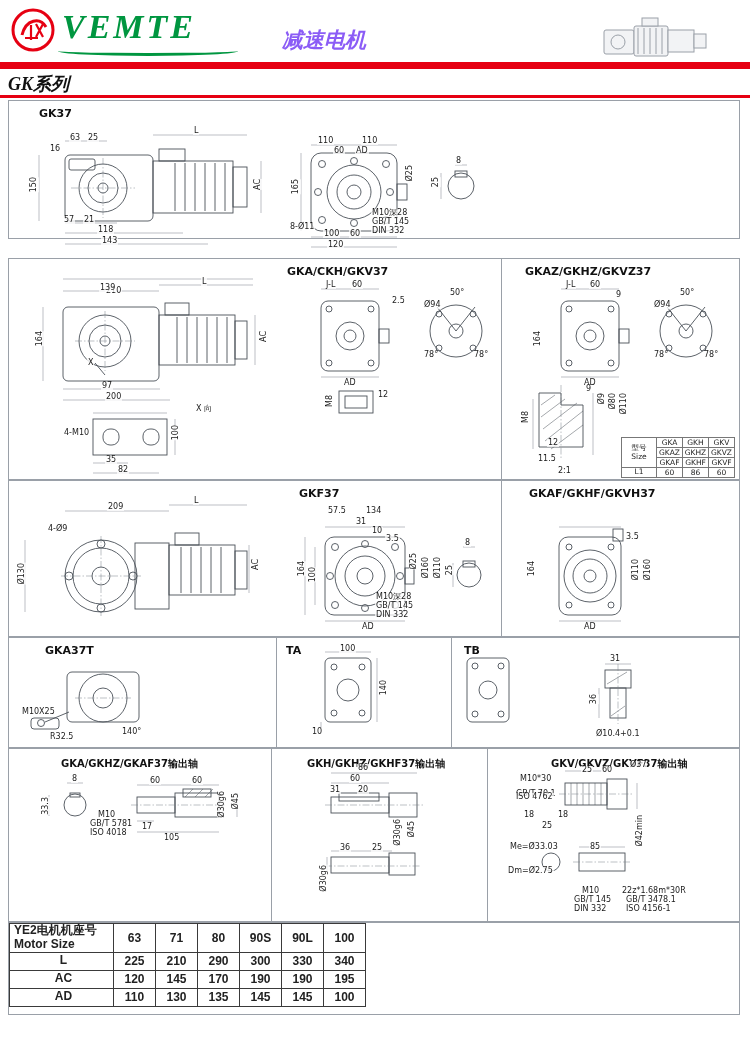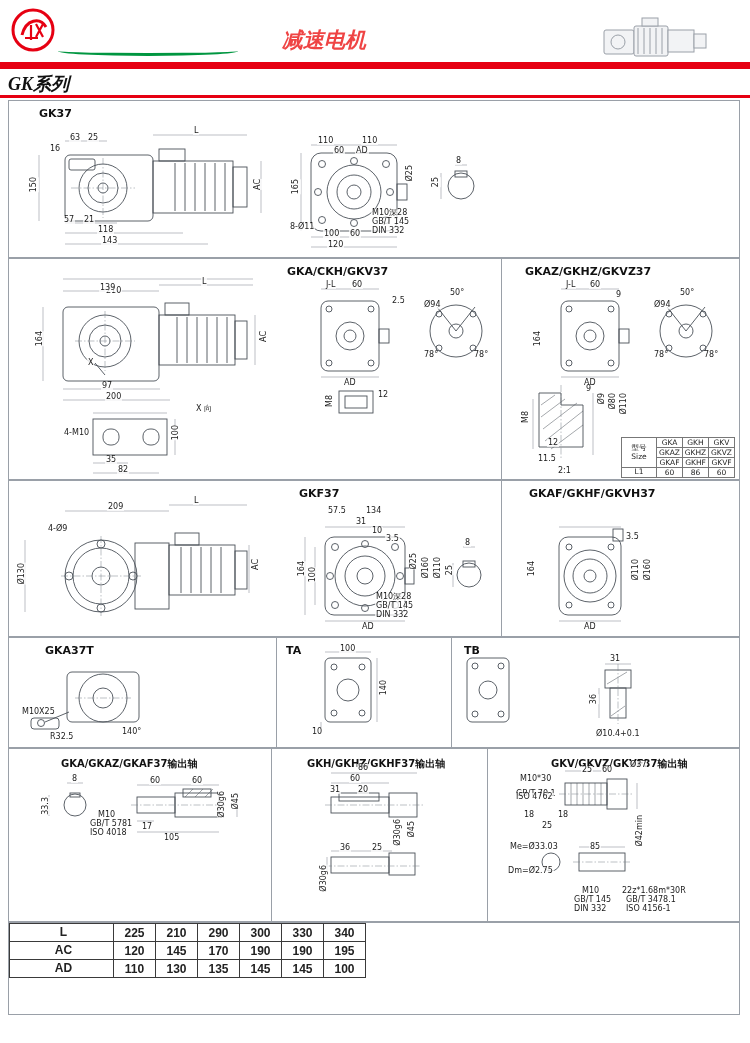--- a/index.html
+++ b/index.html
@@ -1,20 +1,20 @@
 <!DOCTYPE html>
 <html><head>
 <meta charset="utf-8">
 <style>
   html,body{margin:0;padding:0;}
   body{width:750px;height:1043px;position:relative;background:#fff;font-family:"DejaVu Sans",sans-serif;color:#222;overflow:hidden;}
   .hdr{position:absolute;left:0;top:0;width:750px;height:62px;}
   .brand{position:absolute;left:62px;top:8px;font:italic bold 34px "Liberation Serif",serif;color:#009640;letter-spacing:3px;}
   .brand-swoosh{position:absolute;left:58px;top:48px;width:180px;height:5px;border-bottom:3px solid #009640;border-radius:0 0 100% 100%/0 0 10px 10px;}
-  .doc-title{position:absolute;left:282px;top:26px;font:italic bold 21px "Liberation Serif",serif;color:#ef4444;}
+  .doc-title{position:absolute;left:282px;top:26px;font:italic bold 21px "Liberation Serif",serif;color:#8b5cf6;}
   .redbar{position:absolute;left:0;top:62px;width:750px;height:7px;background:#e60012;}
   .series{position:absolute;left:8px;top:72px;font:italic bold 18px "Liberation Serif",serif;color:#111;}
   .redline{position:absolute;left:0;top:95px;width:750px;height:3px;background:#e60012;}
   .panel{position:absolute;left:8px;width:732px;border:1px solid #9aa0a8;box-sizing:border-box;background:#fff;}
   .vdiv{position:absolute;top:0;bottom:0;width:1px;background:#9aa0a8;}
   .ptitle{position:absolute;font:bold 11px "DejaVu Sans",sans-serif;color:#111;white-space:nowrap;}
   .ptitle.sm{font-size:10px;}
   .dim{position:absolute;font-size:8px;line-height:1;color:#1a1a1a;white-space:nowrap;background:rgba(255,255,255,.75);padding:0 1px;}
   .dim.v{writing-mode:vertical-rl;transform:rotate(180deg);}
   .draw{position:absolute;left:0;top:0;}
@@ -32,39 +32,40 @@
 </style>
 </head>
 <body>
 
 <div class="hdr">
   <svg width="46" height="46" style="position:absolute;left:10px;top:7px" viewBox="0 0 46 46">
     <circle cx="23" cy="23" r="20" fill="#fff" stroke="#e60012" stroke-width="3"></circle>
     <path d="M12,28 C16,12 30,10 36,20" fill="none" stroke="#e60012" stroke-width="3"></path>
     <path d="M15,31 L28,31 M21,18 L21,33 M26,17 L33,30 M33,17 L26,30" stroke="#e60012" stroke-width="2.2" fill="none"></path>
   </svg>
+  <span class="brand">VEMTE</span>
   <div class="brand-swoosh"></div>
   <span class="doc-title">减速电机</span>
   <svg class="mini" width="120" height="46" viewBox="0 0 120 46">
     <g stroke="#9aa0a8" fill="#f2f3f5" stroke-width="1">
       <rect x="6" y="14" width="30" height="24" rx="2"></rect>
       <rect x="36" y="10" width="34" height="30" rx="2"></rect>
       <rect x="70" y="14" width="26" height="22"></rect>
       <rect x="96" y="18" width="12" height="14"></rect>
       <circle cx="20" cy="26" r="7"></circle>
       <path d="M40,12 v26 M46,12 v26 M52,12 v26 M58,12 v26 M64,12 v26" fill="none"></path>
       <rect x="44" y="2" width="16" height="8"></rect>
     </g>
   </svg>
 </div>
 <div class="redbar"></div>
 <span class="series">GK系列</span>
 <div class="redline"></div>
 
-<section class="panel" style="top:100px;height:158px">
+<section class="panel" style="top:100px;height:139px">
   <svg class="draw" width="732" height="158" viewBox="0 0 732 158">
     <g class="main-ln">
       <rect x="56" y="54" width="88" height="66" rx="5"></rect>
       <circle cx="94" cy="87" r="24"></circle>
         <circle cx="94" cy="87" r="15"></circle>
         <circle cx="94" cy="87" r="5"></circle>
       <rect x="60" y="58" width="26" height="11" rx="2"></rect>
       <rect x="144" y="60" width="80" height="52"></rect>
       <path d="M166,62v48M176,62v48M186,62v48M196,62v48M206,62v48M216,62v48"></path>
       <rect x="150" y="48" width="26" height="12"></rect>
@@ -503,21 +504,21 @@
         <line x1="322" y1="34" x2="380" y2="34"></line>
       <line x1="322" y1="102" x2="358" y2="102"></line>
         <line x1="358" y1="102" x2="383" y2="102"></line>
       <line x1="318" y1="108" x2="318" y2="124"></line>
       <line x1="556" y1="22" x2="580" y2="22"></line>
         <line x1="580" y1="22" x2="598" y2="22"></line>
       <line x1="628" y1="34" x2="628" y2="60"></line>
         <line x1="570" y1="98" x2="616" y2="98"></line>
     </g>
   </svg>
-  <span class="ptitle sm" style="left:52px;top:8px">GKA/GKAZ/GKAF37输出轴</span>
+  <span class="ptitle sm" style="left:52px;top:8px">GKA/GKHZ/GKAF37输出轴</span>
   <span class="ptitle sm" style="left:298px;top:8px">GKH/GKHZ/GKHF37输出轴</span>
   <span class="ptitle sm" style="left:542px;top:8px">GKV/GKVZ/GKVF37输出轴</span>
   <span class="dim" style="left:62px;top:26px">8</span>
   <span class="dim v" style="left:32px;top:48px">33.3</span>
   <span class="dim" style="left:88px;top:62px">M10</span>
   <span class="dim" style="left:80px;top:71px">GB/T 5781</span>
   <span class="dim" style="left:80px;top:80px">ISO 4018</span>
   <span class="dim" style="left:140px;top:28px">60</span>
   <span class="dim" style="left:182px;top:28px">60</span>
   <span class="dim" style="left:132px;top:74px">17</span>
@@ -550,20 +551,32 @@
   <span class="dim" style="left:564px;top:147px">GB/T 145</span>
   <span class="dim" style="left:564px;top:156px">DIN 332</span>
   <span class="dim" style="left:612px;top:138px">22z*1.68m*30R</span>
   <span class="dim" style="left:616px;top:147px">GB/T 3478.1</span>
   <span class="dim" style="left:616px;top:156px">ISO 4156-1</span>
 </section>
 
 <section class="panel" style="top:922px;height:93px">
   <table class="motor-table">
     <tbody>
+        <tr>
+      <td class="lab">
+        <div>YE2电机机座号</div>
+        <div>Motor Size</div>
+      </td>
+      <td>63</td>
+      <td>71</td>
+      <td>80</td>
+      <td>90S</td>
+      <td>90L</td>
+      <td>100</td>
+    </tr>
     <tr>
       <td class="lab" style="text-align:center">L</td>
       <td>225</td>
       <td>210</td>
       <td>290</td>
       <td>300</td>
       <td>330</td>
       <td>340</td>
     </tr>
     <tr>

